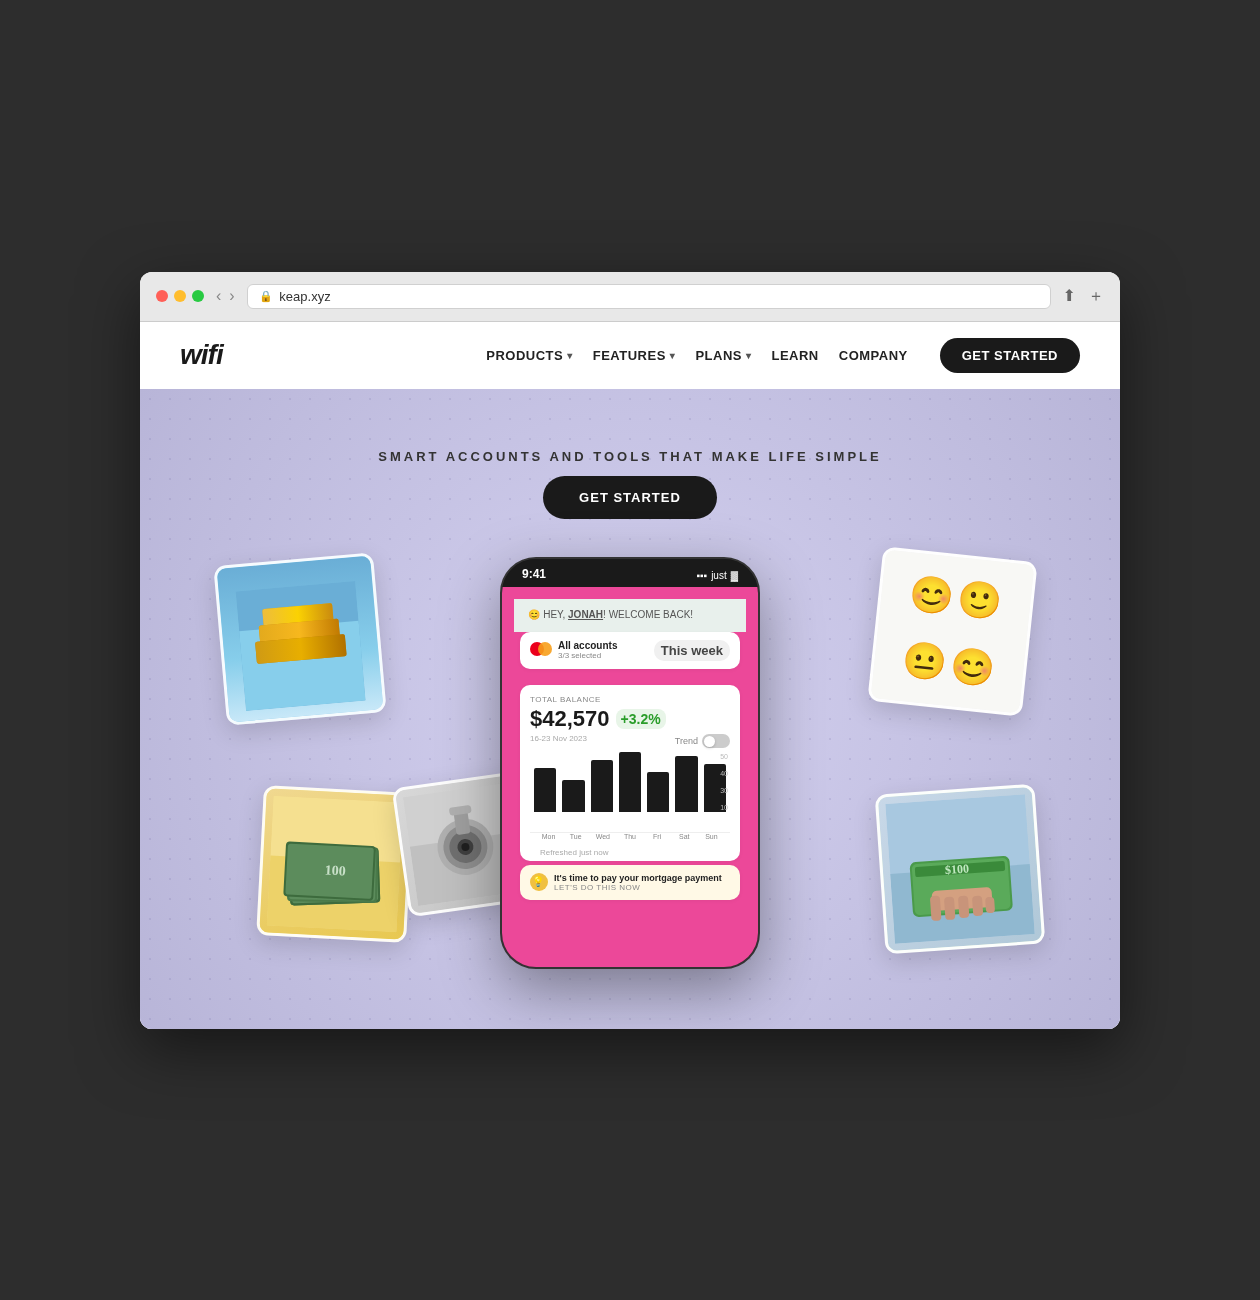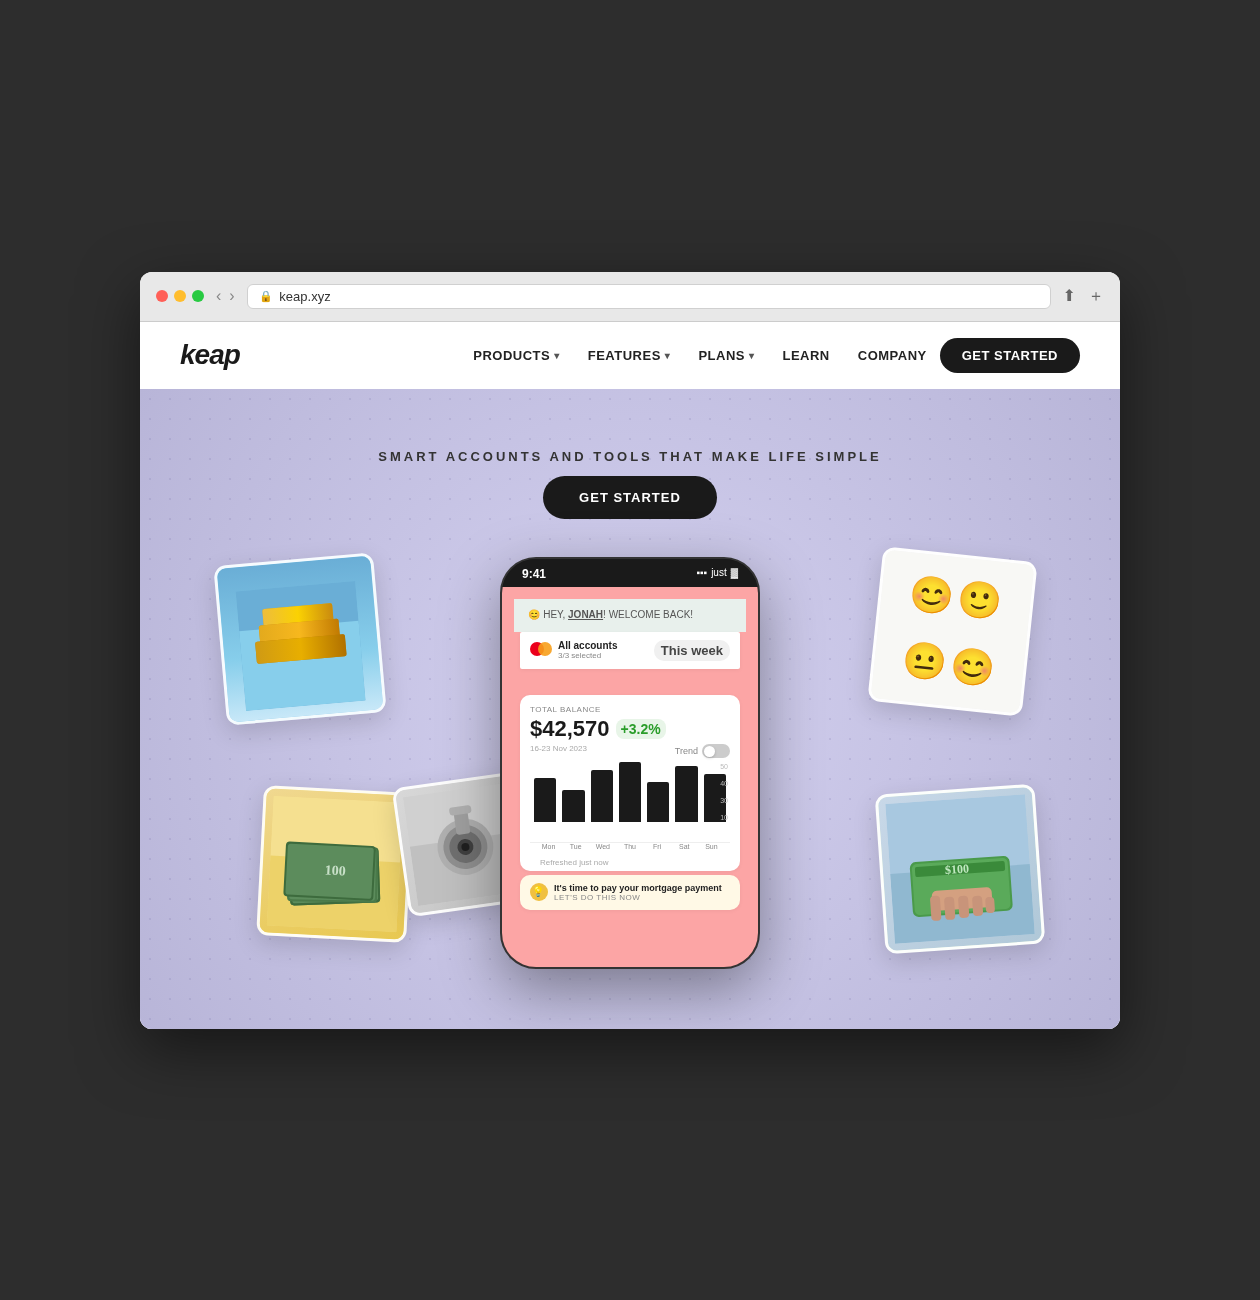--- a/index.html
+++ b/index.html
@@ -98,22 +98,22 @@
       font-weight: 900;
       font-style: italic;
       color: #1a1a1a;
       margin-right: auto;
       letter-spacing: -1px;
     }
 
     .nav-links {
       display: flex;
       align-items: center;
-      gap: 28px;
-      margin-right: 13px;
+      gap: 20px;
+      margin-right: 32px;
     }
 
     .nav-link {
       font-size: 13px;
       font-weight: 600;
       color: #222;
       text-transform: uppercase;
       letter-spacing: 0.5px;
       cursor: pointer;
       display: flex;
@@ -332,39 +332,39 @@
       box-shadow: 0 20px 60px rgba(0,0,0,0.4);
       overflow: hidden;
       z-index: 10;
     }
 
     .phone-notch-area {
       background: #1a1a1a;
       padding: 8px 20px 6px;
       display: flex;
       justify-content: space-between;
-      align-items: flex-start;
+      align-items: flex-end;
     }
 
     .phone-time {
       color: #fff;
       font-size: 12px;
       font-weight: 700;
     }
 
     .phone-status-icons {
       display: flex;
       gap: 4px;
       align-items: center;
       font-size: 10px;
       color: #fff;
     }
 
     .phone-screen {
-      background: #fca5a5;
+      background: #ec4899;
       padding: 12px;
       min-height: 380px;
     }
 
     .phone-header {
       background: #e8f0ec;
       padding: 10px 14px 6px;
     }
 
     .phone-greeting {
@@ -373,26 +373,26 @@
       margin-bottom: 6px;
     }
 
     .phone-greeting span {
       text-decoration: underline;
       font-weight: 700;
     }
 
     .account-row {
       background: #fff;
-      border-radius: 2px;
+      border-radius: 10px;
       padding: 8px 10px;
       display: flex;
       align-items: center;
       justify-content: space-between;
-      margin-bottom: 18px;
+      margin-bottom: 8px;
       box-shadow: 0 1px 4px rgba(0,0,0,0.05);
     }
 
     .account-left {
       display: flex;
       align-items: center;
       gap: 6px;
     }
 
     .mastercard-icon {
@@ -612,21 +612,21 @@
     </div>
     <div class="browser-actions">
       <span style="font-size:16px;cursor:pointer;">⬆</span>
       <span style="font-size:16px;cursor:pointer;">＋</span>
     </div>
   </div>
 
   <div class="website">
 
     <nav class="nav">
-      <div class="logo">keap</div>
+      <div class="logo">wifi</div>
       <div class="nav-links">
         <span class="nav-link">
           <span>PRODUCTS</span>
           <span class="dropdown-arrow">▾</span>
         </span>
         <span class="nav-link">
           <span>FEATURES</span>
           <span class="dropdown-arrow">▾</span>
         </span>
         <span class="nav-link">

